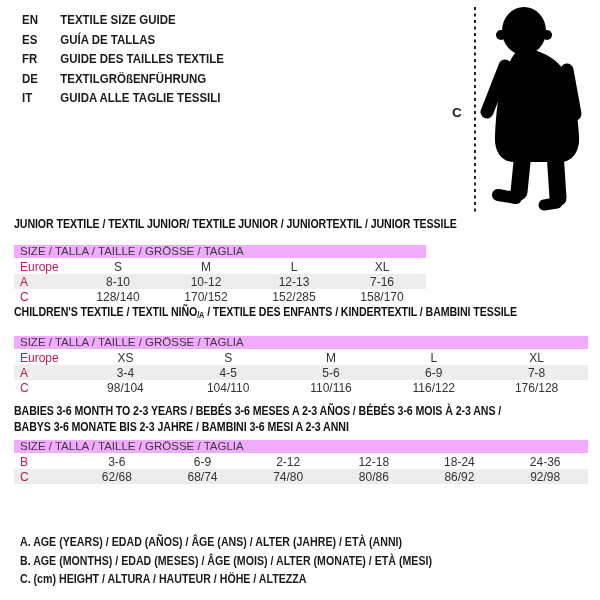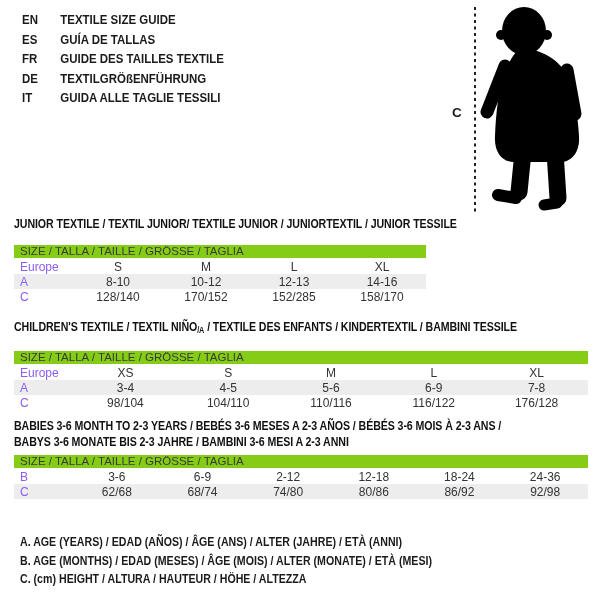--- a/index.html
+++ b/index.html
@@ -16,33 +16,33 @@
 
   
   .dash-line{position:absolute;left:473px;top:7px}
   .fig-label{position:absolute;left:452px;top:105px;font-weight:700;font-size:13.5px}
   .baby-svg{position:absolute;left:478px;top:4px}
 
   
   .tables-region{position:absolute;left:14px;top:216px;width:574px}
   .tbl-title{font-weight:700;font-size:12.5px;line-height:16px;color:#111;letter-spacing:-.1px}
   .tbl-block table{margin-top:13px}
-  .tbl-1{margin-top:15px}
+  .tbl-1{}
   .tbl-2{margin-top:8px}
   .tbl-2 table{margin-top:5px}
   table.sz{border-collapse:collapse;table-layout:fixed;width:574px}
   .tbl-0 table.sz{width:412px}
   tr.hd td{
-    background:#84cc16;font-size:11.5px;font-weight:400;color:#3a3a3a;
+    background:#f0abfc;font-size:11.5px;font-weight:400;color:#3a3a3a;
     height:13px;line-height:13px;padding:0 0 0 6px;border-bottom:2px solid #fff;
     white-space:nowrap;overflow:hidden;
   }
   table.sz tbody tr{height:15px}
   table.sz tbody tr:nth-child(even){background:#ededed}
-  table.sz th.lbl{font-weight:400;text-align:left;padding:0 0 0 6px;font-size:12px;color:#8b5cf6}
+  table.sz th.lbl{font-weight:400;text-align:left;padding:0 0 0 6px;font-size:12px;color:#be185d}
   table.sz td.val{text-align:center;font-size:12px;color:#333;padding:0}
   .subseg{font-size:8.5px;font-weight:700;vertical-align:-2px}
 
   
   .notes{position:absolute;left:20px;top:533px}
   .note-line{font-weight:700;font-size:12.5px;line-height:18.5px}
 </style>
 </head>
 <body>
 
@@ -112,21 +112,21 @@
             <td class="val">S</td>
             <td class="val">M</td>
             <td class="val">L</td>
             <td class="val">XL</td>
           </tr>
           <tr>
             <th class="lbl">A</th>
             <td class="val">8-10</td>
             <td class="val">10-12</td>
             <td class="val">12-13</td>
-            <td class="val">14-16</td>
+            <td class="val">7-16</td>
           </tr>
           <tr>
             <th class="lbl">C</th>
             <td class="val">128/140</td>
             <td class="val">170/152</td>
             <td class="val">152/285</td>
             <td class="val">158/170</td>
           </tr>
         </tbody>
       </table>

